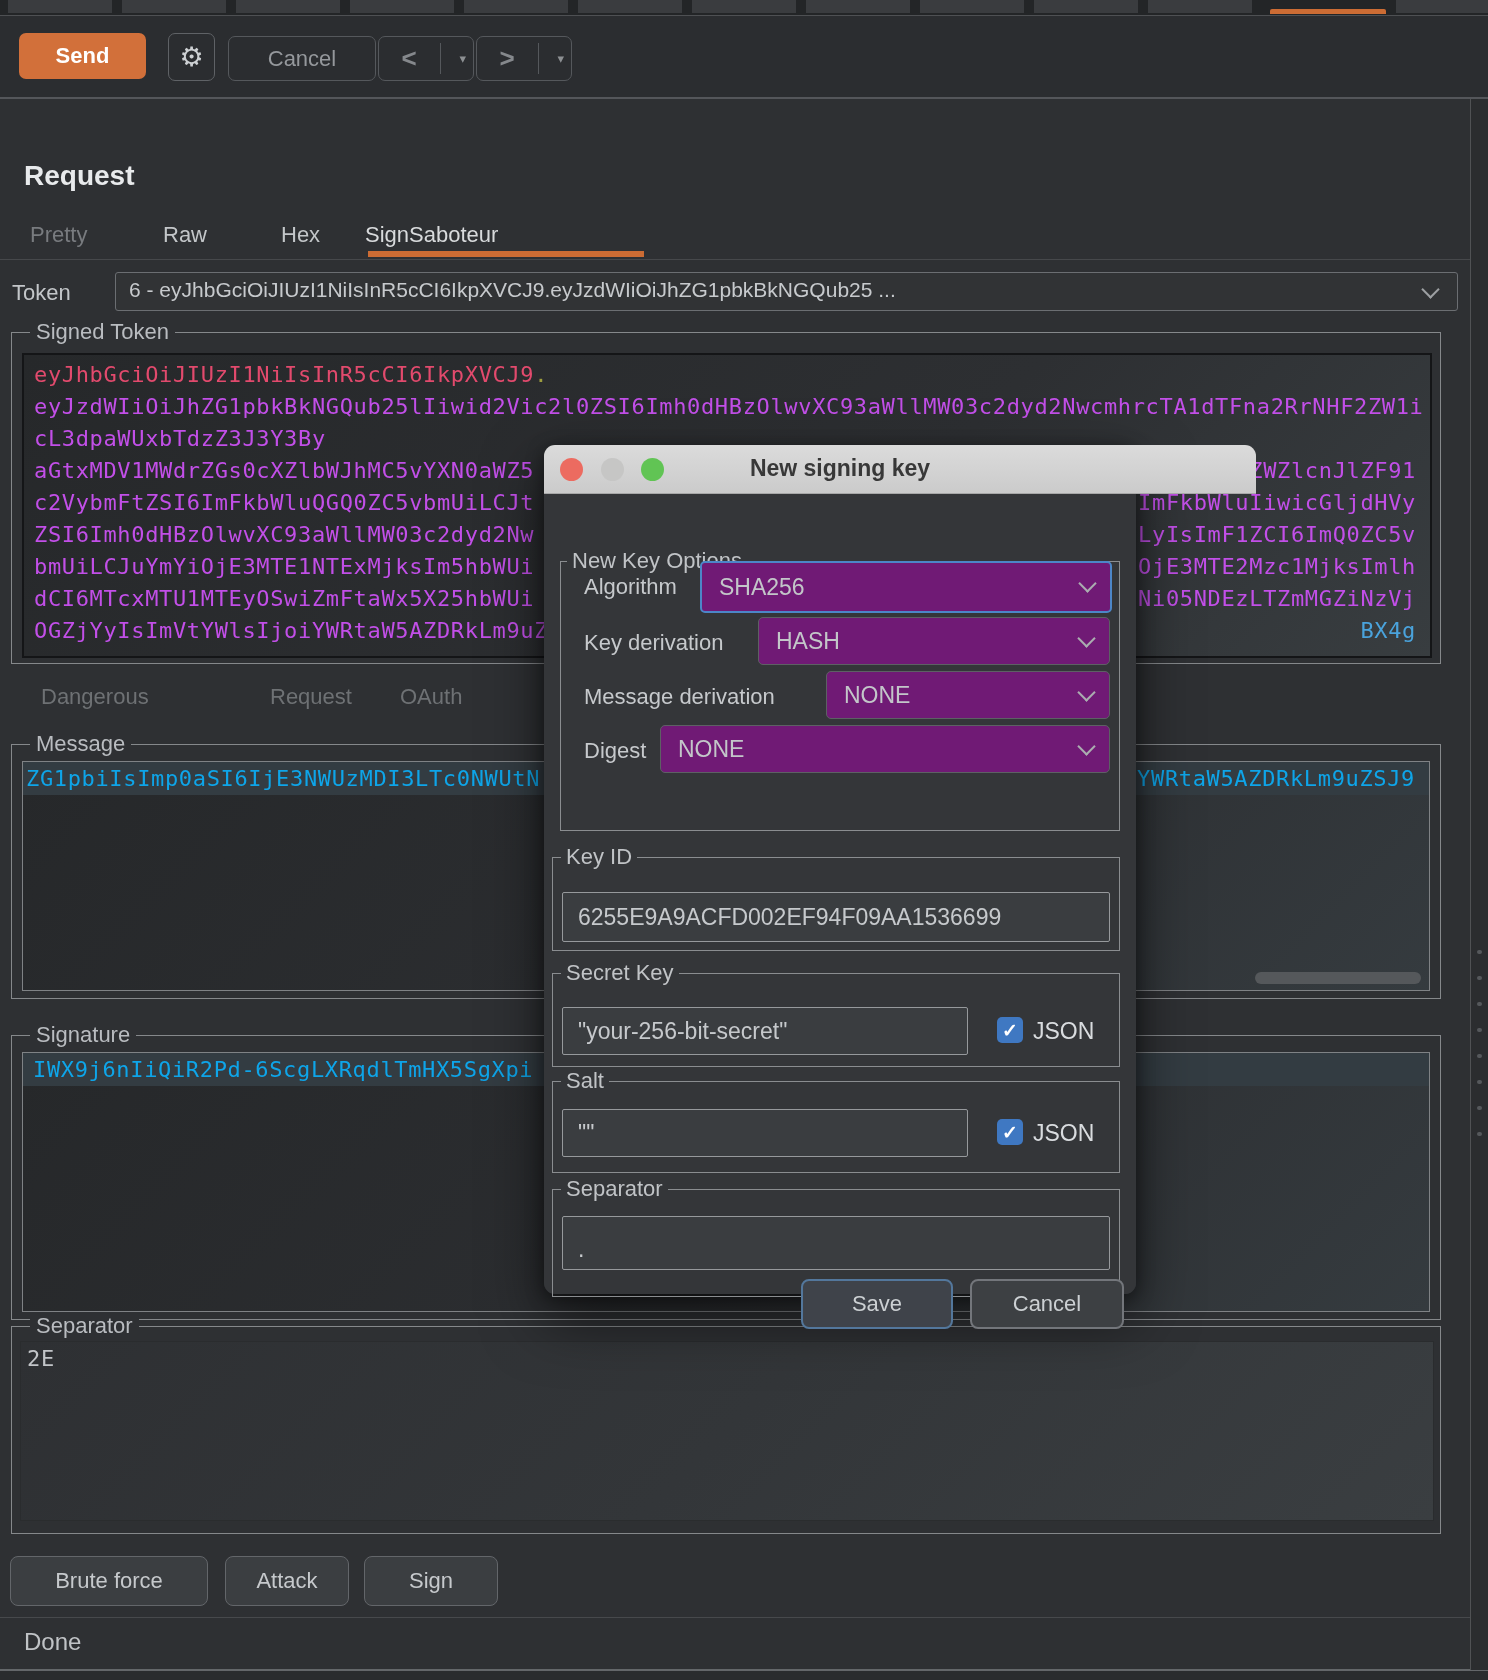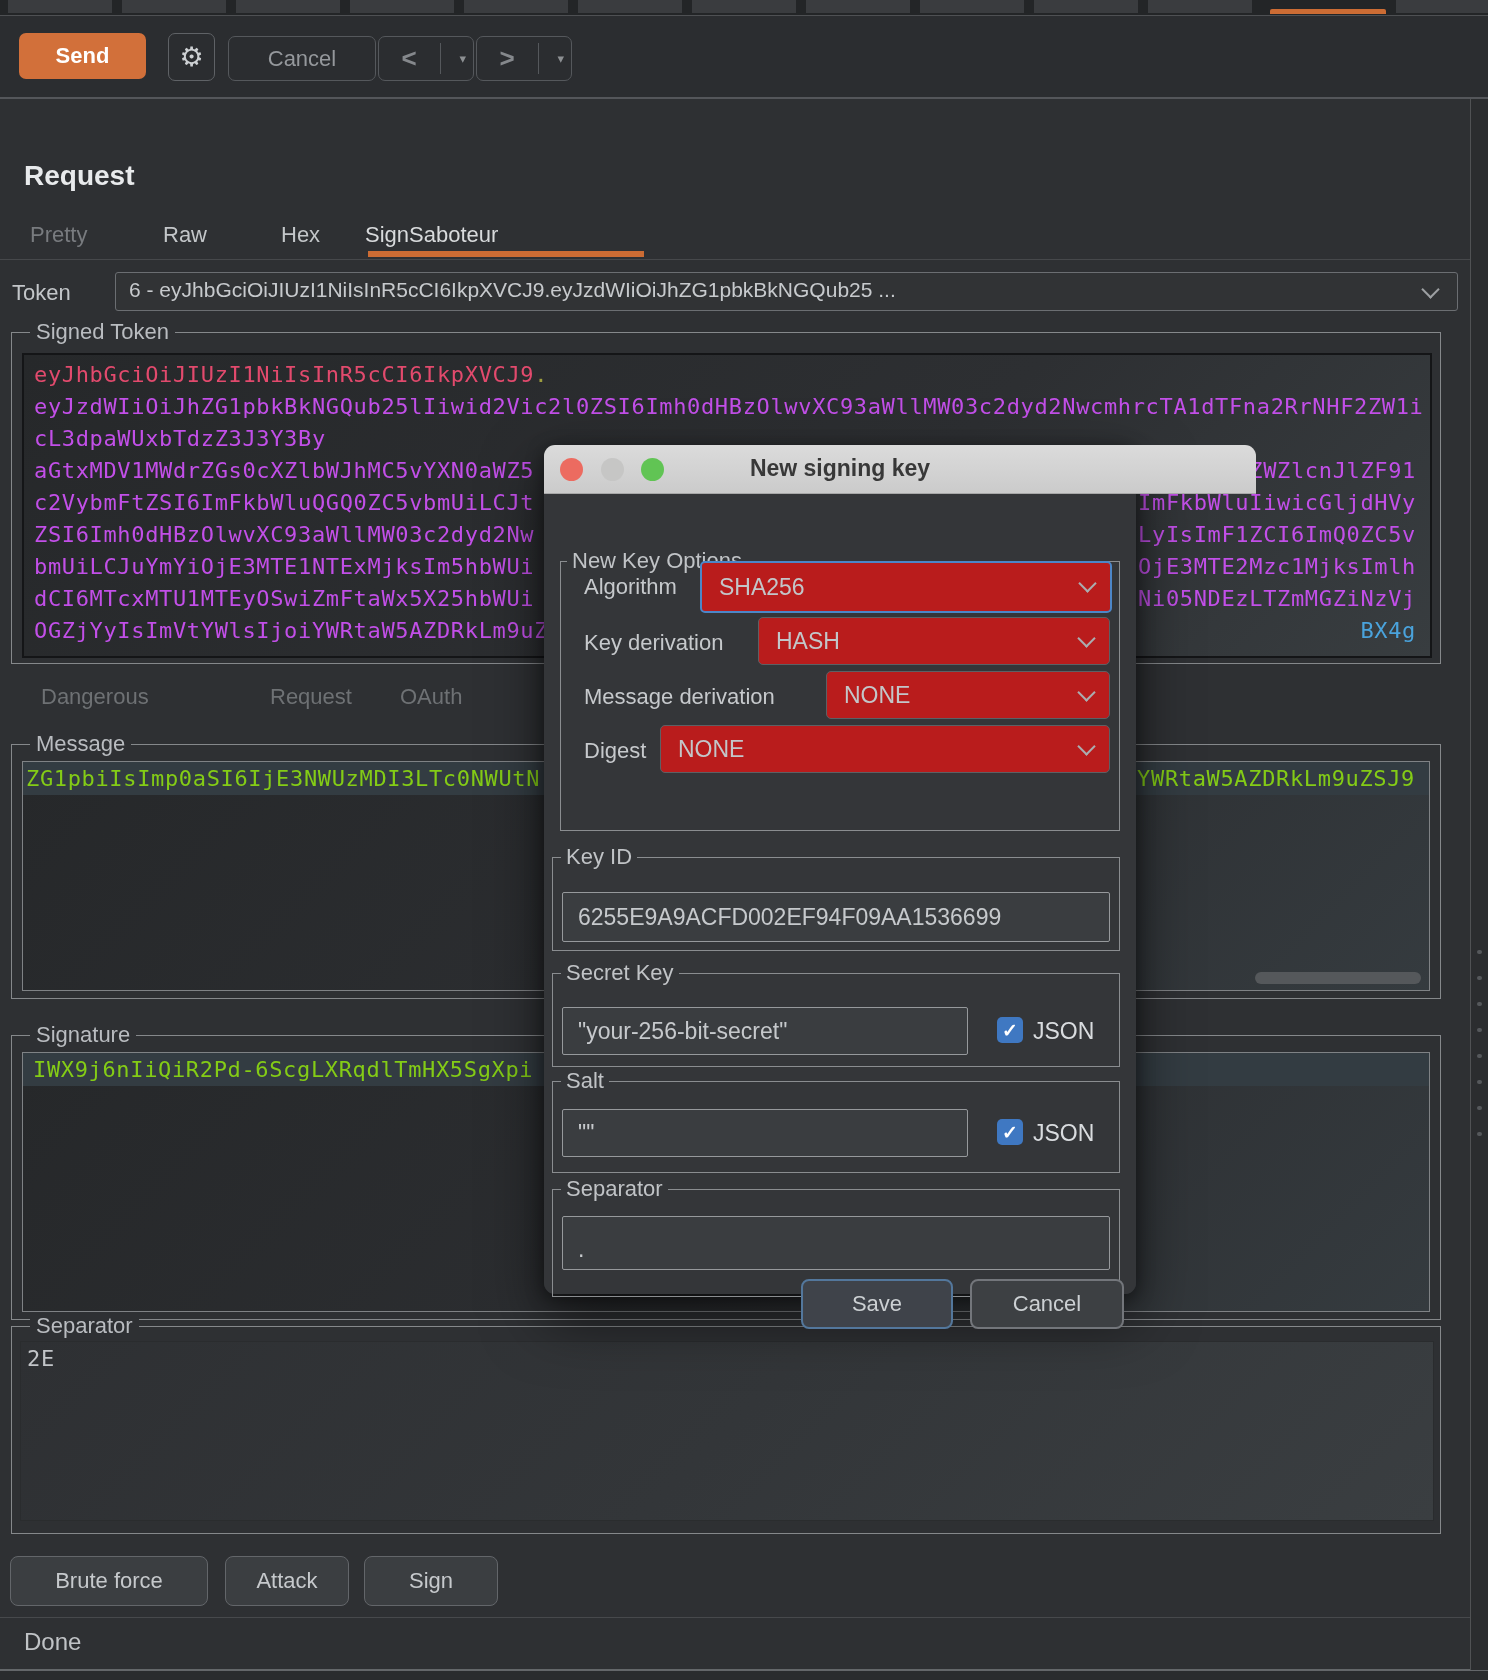--- a/index.html
+++ b/index.html
@@ -53,21 +53,21 @@
   .c-head{color:#e24a6d;}
   .c-dot{color:#9d9d3f;}
   .c-pay{color:#c24fe8;}
   .c-sig{color:#4aa3dc;}
 
   .claim-tab{position:absolute;top:684px;font-size:22px;color:#6e7174;}
 
   
   .mi-inner{position:absolute;left:10px;top:16px;border:1px solid #7f8285;
             background:linear-gradient(315deg,#353b3f 0%,#2c2e31 45%,#26282a 100%);overflow:hidden;}
-  .hl-line{height:33px;line-height:33px;background:#333c42;color:#84cc16;padding:0 14px 0 10px;
+  .hl-line{height:33px;line-height:33px;background:#333c42;color:#0ea5e9;padding:0 14px 0 10px;
            white-space:nowrap;display:flex;justify-content:space-between;}
   .hscroll{position:absolute;right:8px;bottom:6px;width:166px;height:12px;background:#55585b;border-radius:6px;}
 
   .sep-inner{position:absolute;left:8px;top:14px;width:1412px;height:178px;border:1px solid #2a2c2e;
              background:linear-gradient(315deg,#3a3e41 0%,#333639 50%,#2e3033 100%);color:#c2c5c8;}
   .sep-inner .txt{padding:4px 0 0 6px;}
 
   
   .action-btn{position:absolute;top:1556px;height:48px;border:1px solid #63666a;border-radius:8px;background:#3b3e41;
               color:#c6c9cc;font-size:22px;display:flex;align-items:center;justify-content:center;}
@@ -84,21 +84,21 @@
   .dialog{left:544px;top:445px;width:592px;height:849px;border-radius:11px;
           box-shadow:0 25px 60px rgba(0,0,0,0.55), 0 4px 18px rgba(0,0,0,0.45);}
   .dlg-titlebar{position:absolute;left:0;top:0;width:712px;height:48px;border-radius:11px 11px 0 0;
           background:linear-gradient(#dbdbdb,#cbcbcb);border-bottom:1px solid #a8a8a8;}
   .light{position:absolute;top:13px;width:23px;height:23px;border-radius:50%;}
   .dlg-title{position:absolute;left:0;top:10px;width:592px;text-align:center;font-size:23px;font-weight:bold;color:#383838;}
   .dlg-body{position:absolute;left:0;top:49px;width:592px;height:800px;background:#343639;border-radius:0 0 11px 11px;}
   .dlg-group{position:absolute;border:1px solid #8a8d90;}
   .dlg-group-label{position:absolute;padding:0 5px;font-size:22px;color:#c0c3c6;background:#343639;white-space:nowrap;}
   .dlg-field-label{position:absolute;font-size:22px;color:#c6c9cc;white-space:nowrap;margin-left:8px;}
-  .dd{position:absolute;background:#b91c1c;border:1px solid #5d6064;border-radius:5px;color:#c3c6c9;font-size:23px;}
+  .dd{position:absolute;background:#701a75;border:1px solid #5d6064;border-radius:5px;color:#c3c6c9;font-size:23px;}
   .dd .val{position:absolute;left:17px;top:50%;transform:translateY(-50%);}
   .dd .chev{right:16px;top:14px;border-color:#aaadb0;}
   .dd-focus{border:2px solid #4c86c8;}
   .dlg-input{position:absolute;background:#3a3d40;border:1px solid #96999c;border-radius:2px;color:#c6c9cc;font-size:23px;}
   .dlg-input .val{position:absolute;left:15px;top:50%;transform:translateY(-50%);white-space:nowrap;}
   .checkbox{position:absolute;width:26px;height:26px;background:#3f78c2;border-radius:5px;color:#fff;
             display:flex;align-items:center;justify-content:center;font-size:19px;font-weight:bold;}
   .json-label{position:absolute;font-size:23px;color:#d9dcdf;}
   .dlg-btn{position:absolute;top:785px;height:46px;border-radius:8px;font-size:22px;color:#ccd0d3;
            display:flex;align-items:center;justify-content:center;background:#3d4043;}

